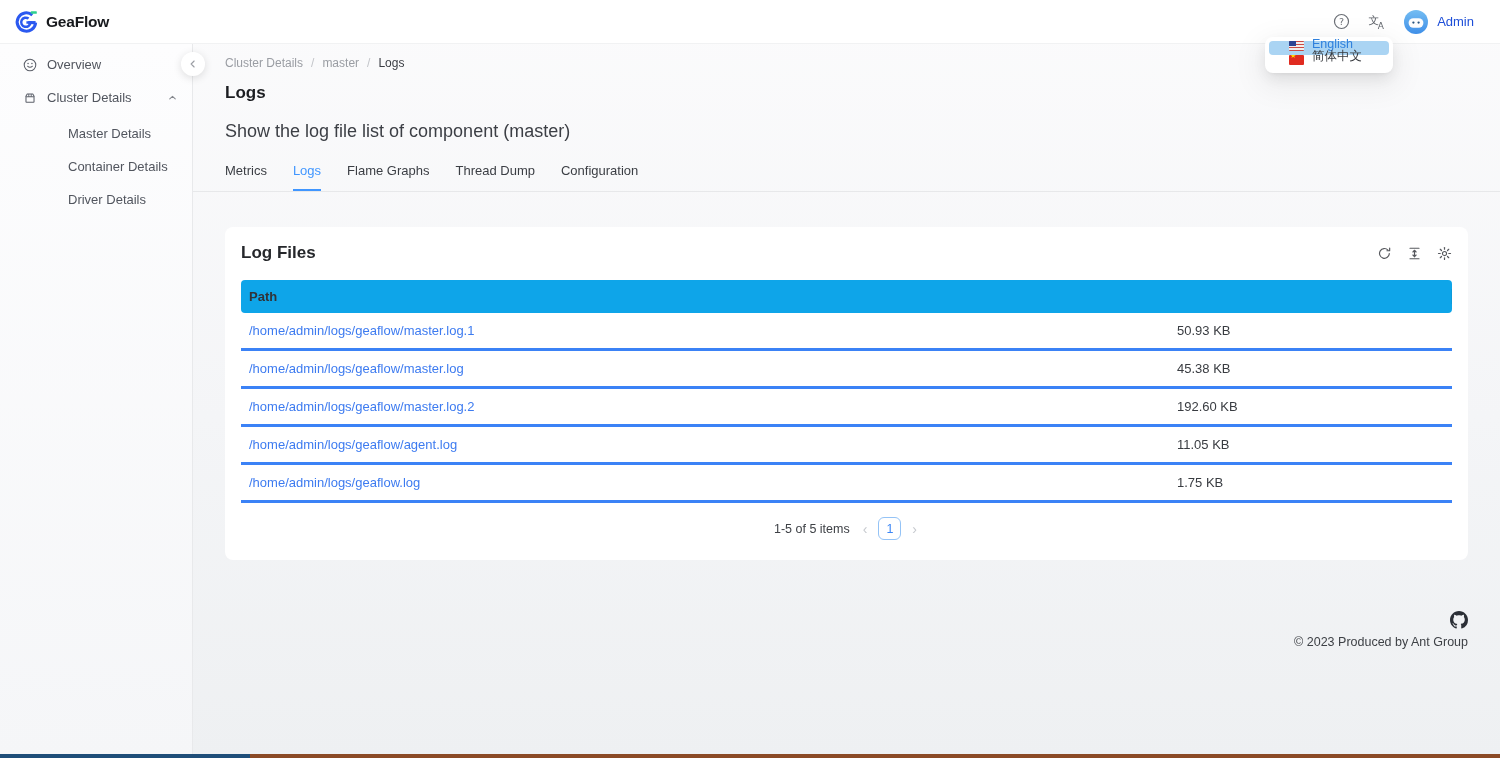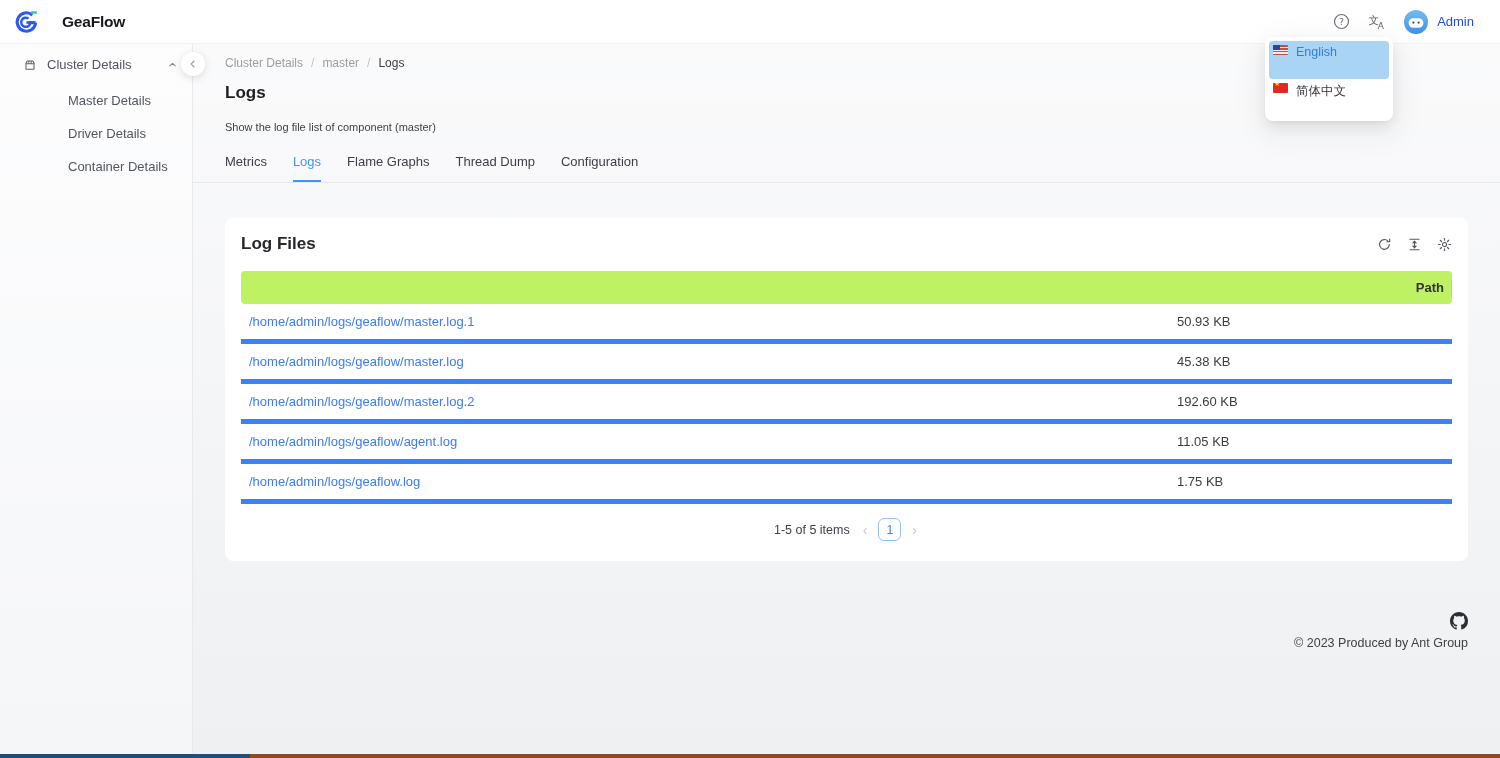--- a/index.html
+++ b/index.html
@@ -11,21 +11,21 @@
   }
   svg { display: block; }
 
   
   .topbar {
     position: fixed; top: 0; left: 0; right: 0; height: 44px;
     background: #fff; border-bottom: 1px solid #f1f2f3;
     display: flex; align-items: center; justify-content: space-between;
     padding: 0 26px 0 14px; z-index: 50;
   }
-  .brand { display: flex; align-items: center; gap: 23px; cursor: pointer; }
+  .brand { display: flex; align-items: center; gap: 7px; cursor: pointer; }
   .brand-name { font-size: 15.5px; font-weight: 700; color: #17191d; letter-spacing: -0.2px; }
   .hdr-right { display: flex; align-items: center; gap: 18px; }
   .icon-btn { cursor: pointer; display: flex; align-items: center; }
   .user-chip { display: flex; align-items: center; gap: 9px; cursor: pointer; }
   .user-name { font-size: 13px; color: #1d4ed8; }
 
   
   .sidebar {
     position: fixed; top: 44px; left: 0; bottom: 0; width: 193px;
     background: linear-gradient(180deg, #fdfdfe 0%, #f5f6f8 100%);
@@ -47,42 +47,42 @@
   }
 
   
   main { margin-left: 193px; padding-top: 44px; }
   .page-header { padding: 12px 0 0; }
   .breadcrumb { display: flex; gap: 8px; font-size: 12px; color: #9a9da3; padding: 0 32px; }
   .crumb { cursor: pointer; }
   .crumb.current { color: #3a3d43; cursor: default; }
   .crumb-sep { color: #c3c5c9; }
   .page-title { font-size: 17px; font-weight: 700; color: #1b1d21; margin: 13px 32px 0; }
-  .page-desc { font-size: 11px; color: #3c3f45; margin: 18px 32px 0; }
+  .page-desc { font-size: 18px; color: #3c3f45; margin: 18px 32px 0; }
   .tabbar { display: flex; gap: 26px; padding: 0 32px; margin-top: 21px;
     border-bottom: 1px solid #e7e8ea; }
   .tab { font-size: 13px; color: #3b3e44; padding-bottom: 11px; cursor: pointer;
     border-bottom: 2px solid transparent; }
   .tab.active { color: #4096ff; border-bottom-color: #4096ff; }
 
   
   .content { padding: 35px 32px 0; }
   .card { background: #fff; border-radius: 8px; padding: 16px; }
   .card-head { display: flex; align-items: center; justify-content: space-between;
     padding-bottom: 17px; }
   .card-title { font-size: 17px; font-weight: 600; color: #25272b; }
   .card-tools { display: flex; align-items: center; gap: 15px; }
 
-  .thead { display: flex; background: #bef264; border-radius: 4px; text-align: right; }
+  .thead { display: flex; background: #0ea5e9; border-radius: 4px; }
   .th { padding: 9px 8px; font-size: 13px; font-weight: 600; color: #313338; }
   .th-path { flex: 1; position: relative; }
   .th-path::after { content: ""; position: absolute; right: 0; top: 9px; bottom: 9px;
     width: 1px; background: rgba(5,5,5,.06); }
   .th-size { width: 283px; }
-  .trow { display: flex; align-items: center; border-bottom: 5px solid #3b82f6; }
+  .trow { display: flex; align-items: center; border-bottom: 3px solid #3b82f6; }
   .cell { padding: 10px 8px; font-size: 13px; }
   .cell-path { flex: 1; }
   .cell-size { width: 283px; color: #393c41; }
   .path-link { color: #3d7bf0; text-decoration: none; cursor: pointer; }
 
   .pagination { display: flex; align-items: center; justify-content: center;
     gap: 9px; padding: 14px 0 4px; }
   .pg-summary { font-size: 12.5px; color: #3e4146; margin-right: 2px; }
   .pg-arrow { color: #c6c9ce; font-size: 14px; cursor: pointer; line-height: 1;
     padding: 2px; }
@@ -93,23 +93,23 @@
   
   .footer { margin-top: 51px; display: flex; flex-direction: column; align-items: flex-end; }
   .footer-text { font-size: 12.5px; color: #3e4146; margin-top: 6px; }
 
   
   .lang-menu { position: fixed; top: 37px; right: 107px; width: 128px;
     background: #fff; border-radius: 8px; padding: 4px;
     box-shadow: 0 6px 16px rgba(0,0,0,.08), 0 3px 6px -4px rgba(0,0,0,.12),
                 0 9px 28px 8px rgba(0,0,0,.05);
     z-index: 120; }
-  .lang-item { display: flex; align-items: flex-start; gap: 8px; padding: 4px 4px;
+  .lang-item { display: flex; align-items: flex-end; gap: 8px; padding: 4px 20px;
     border-radius: 4px; font-size: 12.5px; color: #35383d; cursor: pointer;
-    height: 38px; }
+    height: 14px; }
   .lang-item.selected { background: #aad4f3; color: #2f80dd; }
 
   .flag { width: 15px; height: 10px; border-radius: 1px; position: relative;
     flex: 0 0 auto; overflow: hidden; }
   .flag-us { background: repeating-linear-gradient(180deg, #cb4a44 0 1.5px, #f3efed 1.5px 3px); }
   .flag-us::after { content: ""; position: absolute; left: 0; top: 0; width: 6.5px;
     height: 5px; background: #2e4593; }
   .flag-cn { background: #e02b20; }
   .flag-cn::after { content: "★"; position: absolute; left: 1px; top: -3px;
     color: #ffd800; font-size: 7px; }
@@ -161,20 +161,31 @@
           <circle cx="9.4" cy="12.6" r="1.15" fill="#27537f"></circle>
           <circle cx="14.6" cy="12.6" r="1.15" fill="#27537f"></circle>
         </svg>
       </span>
       <span class="user-name">Admin</span>
     </div>
   </div>
 </header>
 
 <aside class="sidebar">
+  <div class="side-item">
+    <span>
+      <svg width="14" height="14" viewBox="0 0 16 16">
+        <circle cx="8" cy="8" r="6.6" fill="none" stroke="#5c606a" stroke-width="1.2"></circle>
+        <circle cx="5.8" cy="6.4" r="0.85" fill="#5c606a"></circle>
+        <circle cx="10.2" cy="6.4" r="0.85" fill="#5c606a"></circle>
+        <path d="M5.2,9.4 Q8,11.9 10.8,9.4" fill="none" stroke="#5c606a" stroke-width="1.2" stroke-linecap="round"></path>
+      </svg>
+    </span>
+    <span class="lbl">Overview</span>
+  </div>
 
 
   <div class="side-item">
     <span>
       <svg width="14" height="14" viewBox="0 0 16 16">
         <path d="M3,6.6 L4.8,3.4 H11.2 L13,6.6" fill="none" stroke="#5c606a" stroke-width="1.2" stroke-linejoin="round"></path>
         <rect x="3.4" y="6.6" width="9.2" height="6.2" rx="0.6" fill="none" stroke="#5c606a" stroke-width="1.2"></rect>
         <path d="M6.6,3.4 V6.6 M9.4,3.4 V6.6" stroke="#5c606a" stroke-width="1"></path>
       </svg>
     </span>
@@ -184,24 +195,24 @@
         <polyline points="4,10 8,6.2 12,10" fill="none" stroke="#84878d" stroke-width="1.5" stroke-linecap="round" stroke-linejoin="round"></polyline>
       </svg>
     </span>
   </div>
 
   <div class="side-group">
     <div class="sub-item">
       <span>Master Details</span>
     </div>
     <div class="sub-item">
+      <span>Container Details</span>
+    </div>
+    <div class="sub-item">
       <span>Driver Details</span>
-    </div>
-    <div class="sub-item">
-      <span>Container Details</span>
     </div>
   </div>
 </aside>
 
 <div class="collapse-btn">
   <svg width="12" height="12" viewBox="0 0 16 16">
     <polyline points="9.5,4 5.5,8 9.5,12" fill="none" stroke="#9b9ea4" stroke-width="1.5" stroke-linecap="round" stroke-linejoin="round"></polyline>
   </svg>
 </div>
 

